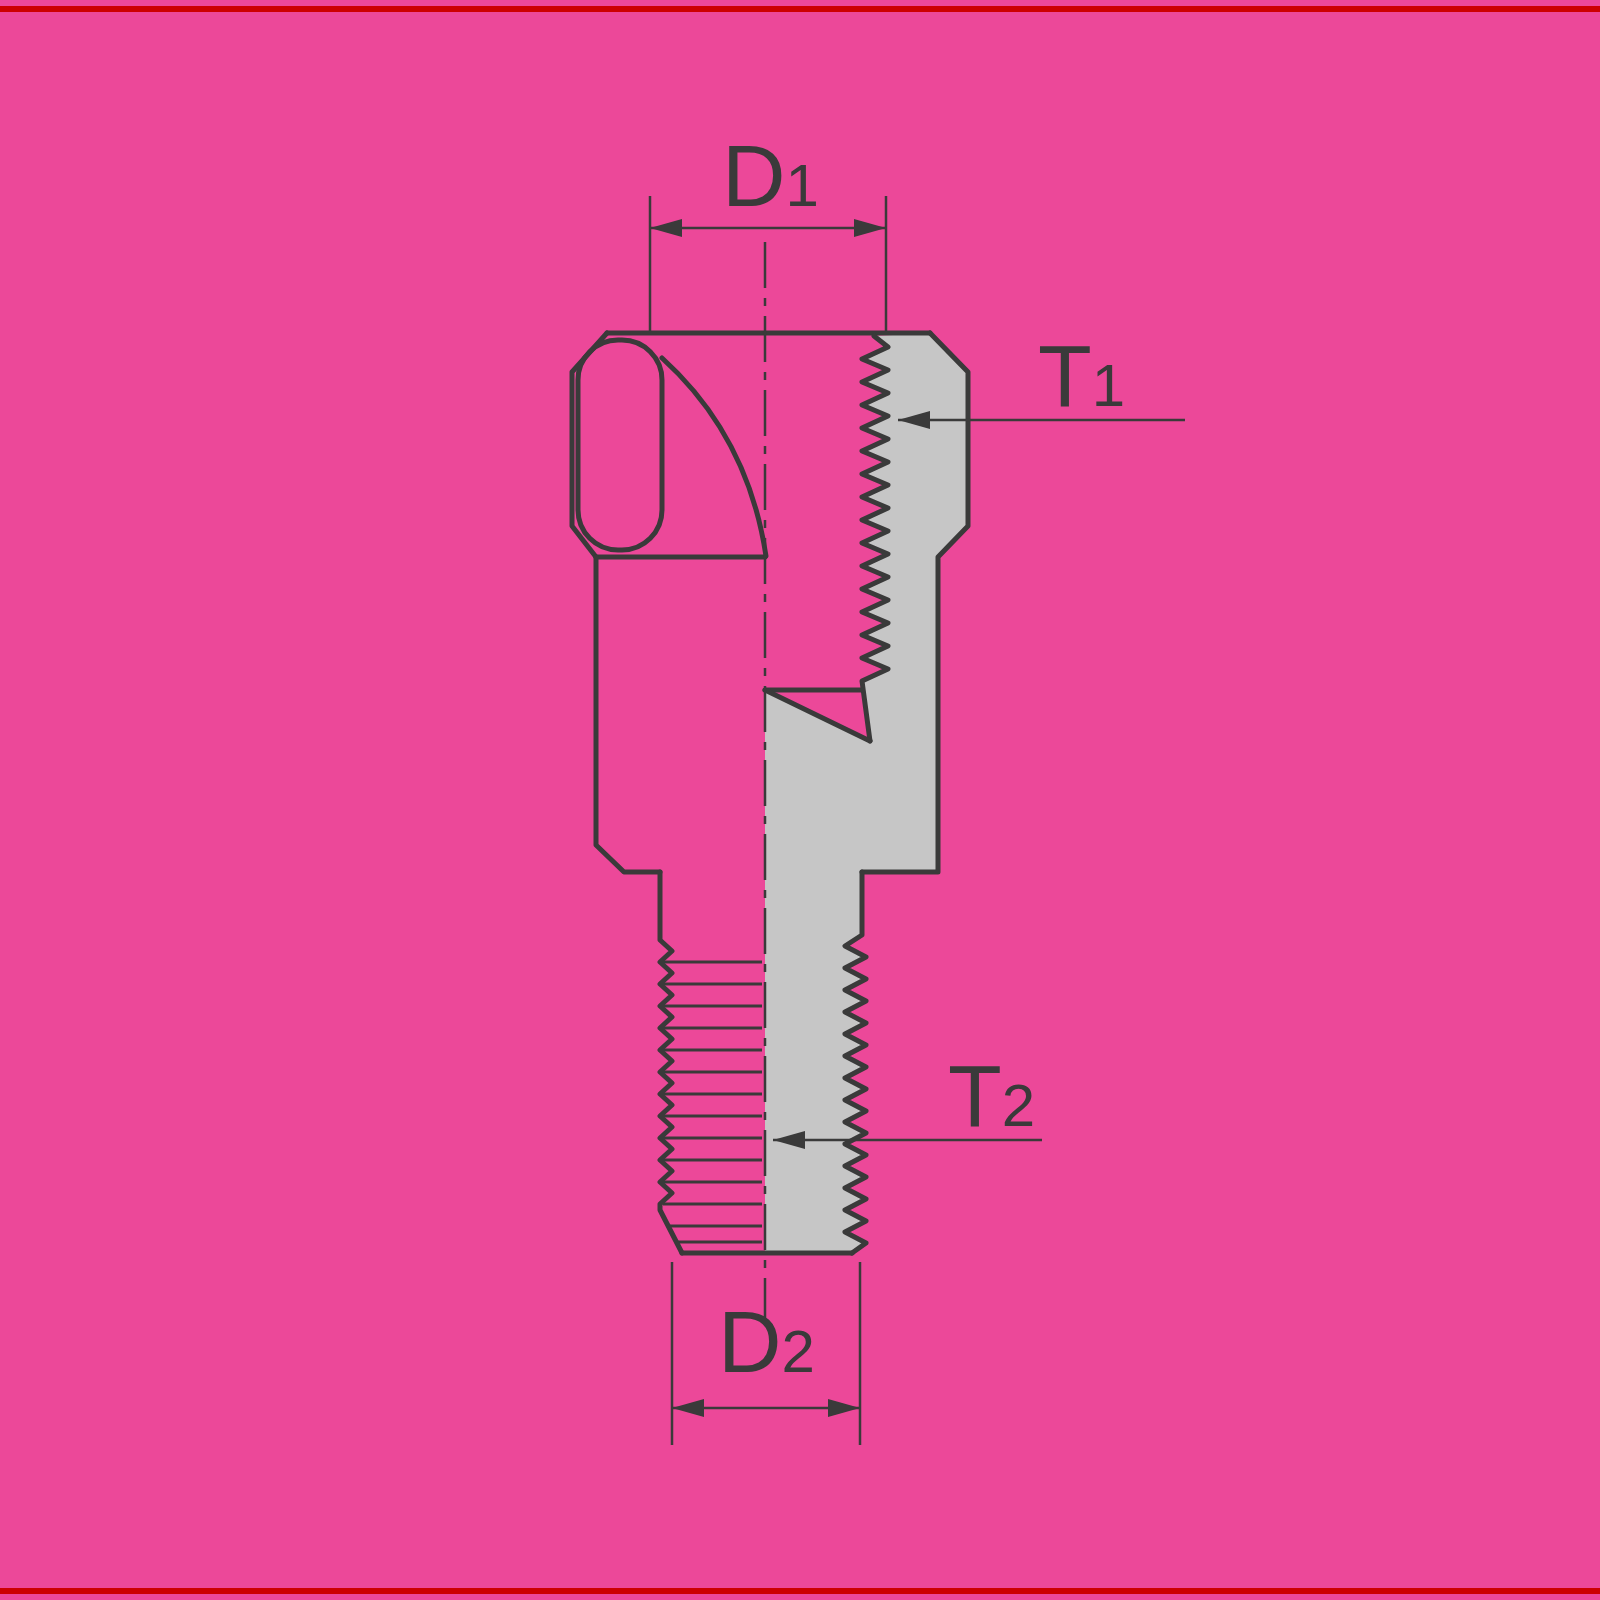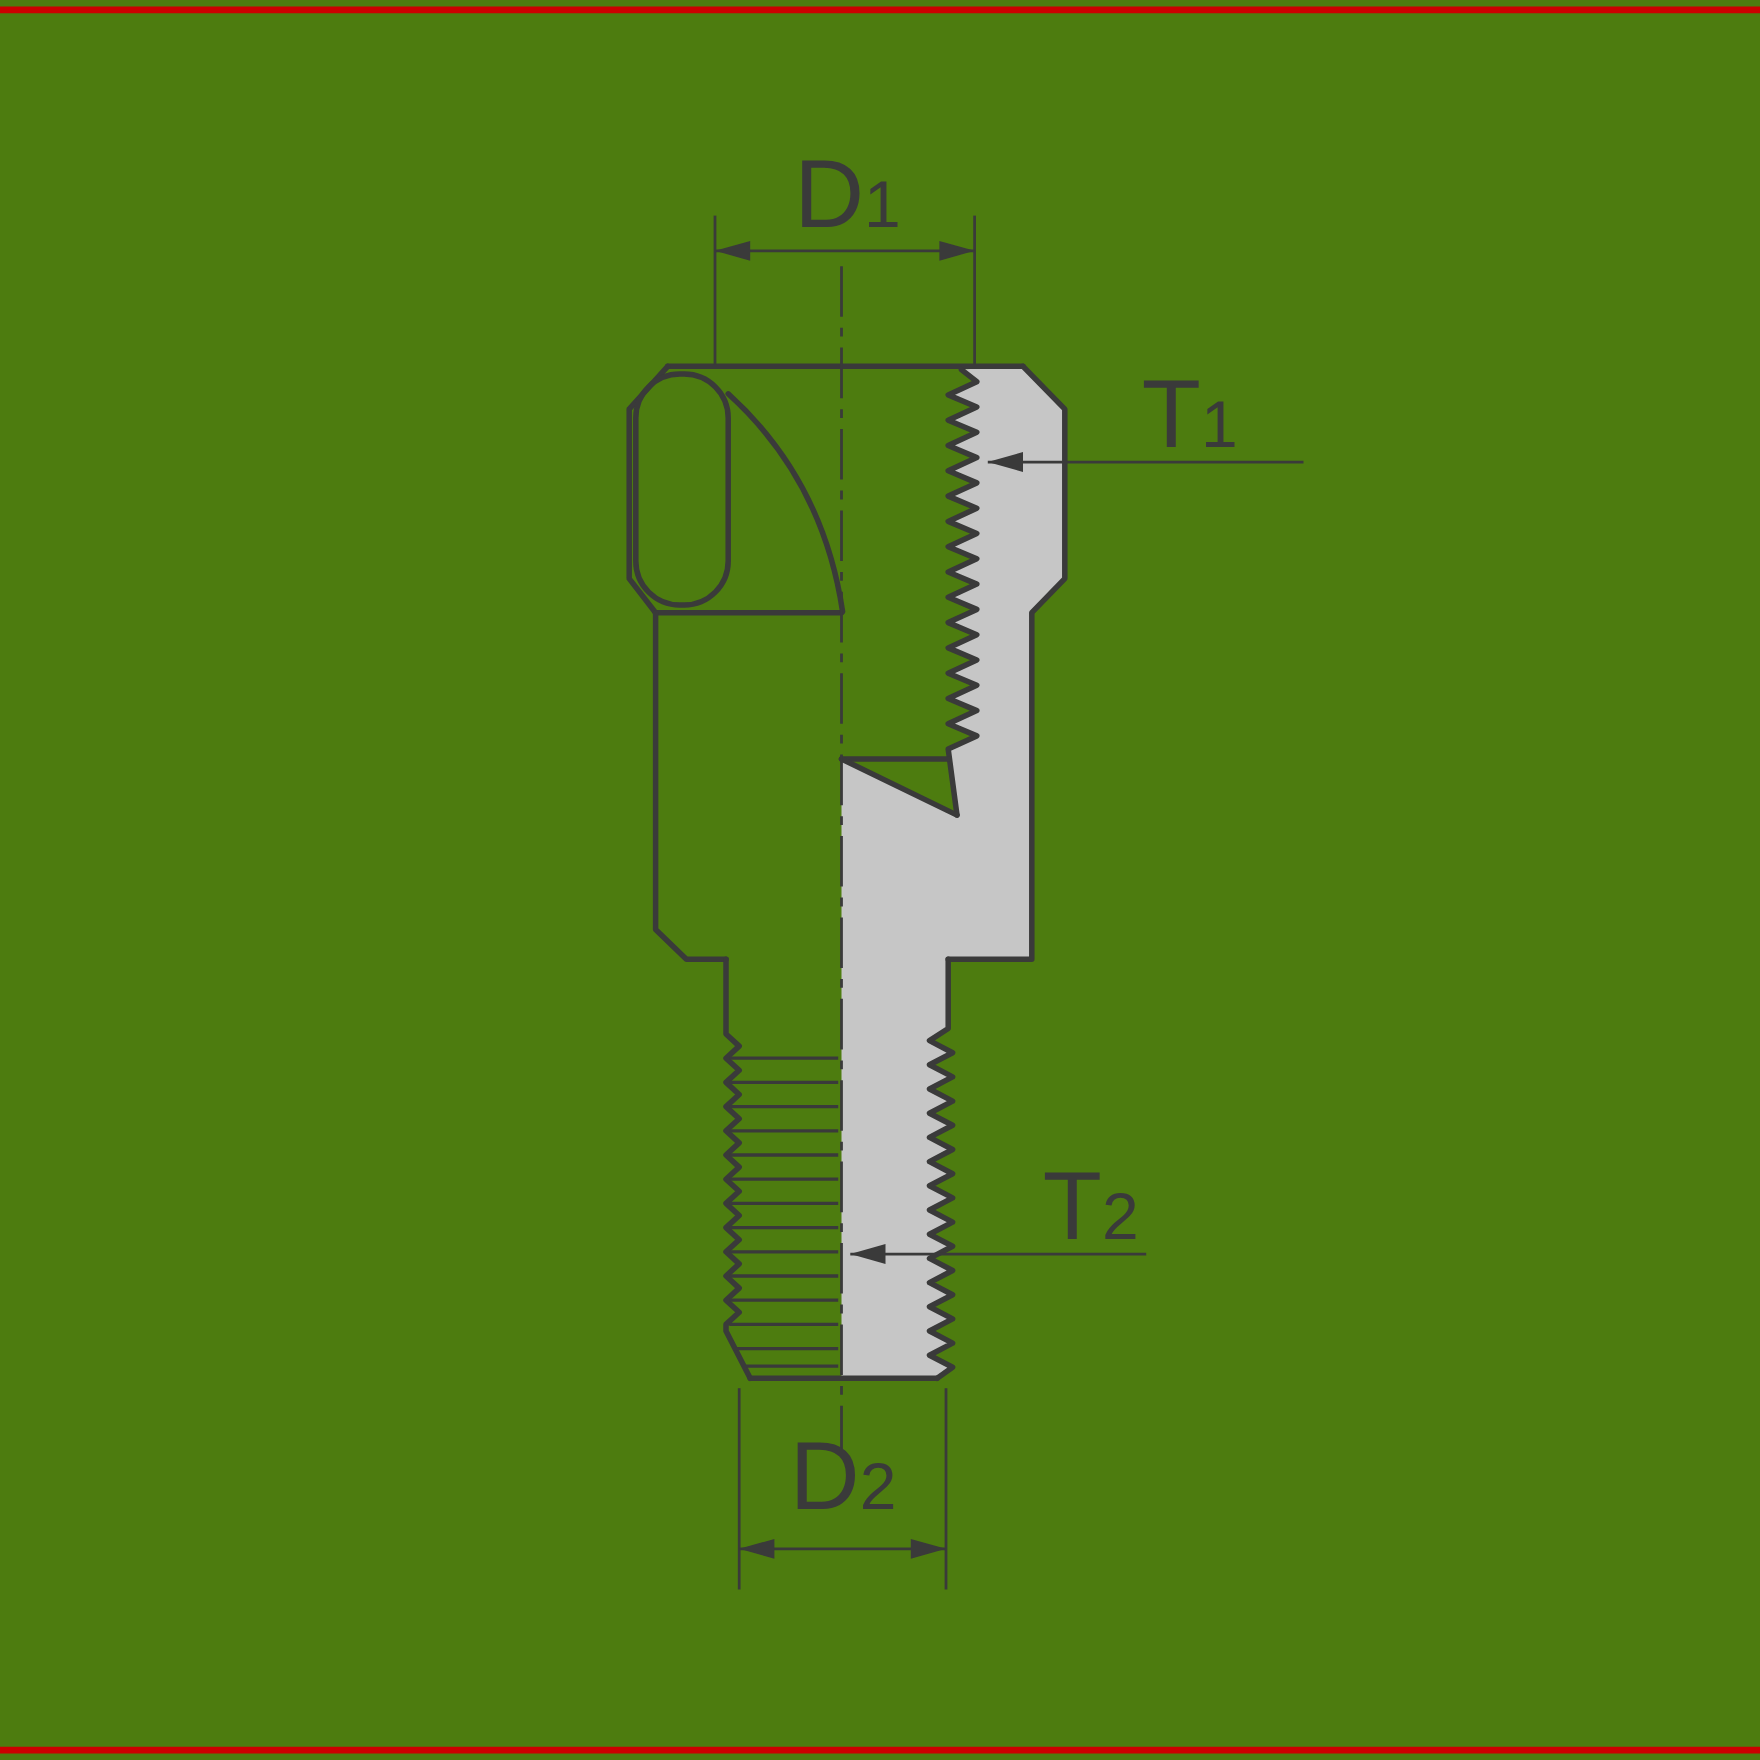--- a/index.html
+++ b/index.html
@@ -1,19 +1,19 @@
 <!DOCTYPE html>
 <html><head>
 <meta charset="utf-8">
 <style>
   html,body{margin:0;padding:0;background:#ffffff;}
   .canvas{
     position:relative;
     width:1600px;height:1600px;
-    background:#4d7c0f;
+    background:#ec4899;
     overflow:hidden;
     font-family:"Liberation Sans",sans-serif;
   }
   svg{display:block;}
   text{font-family:"Liberation Sans",sans-serif;}
   .lbl{font-size:88px;}
   .lbl .sub{font-size:60px;}
 </style>
 </head>
 <body>

